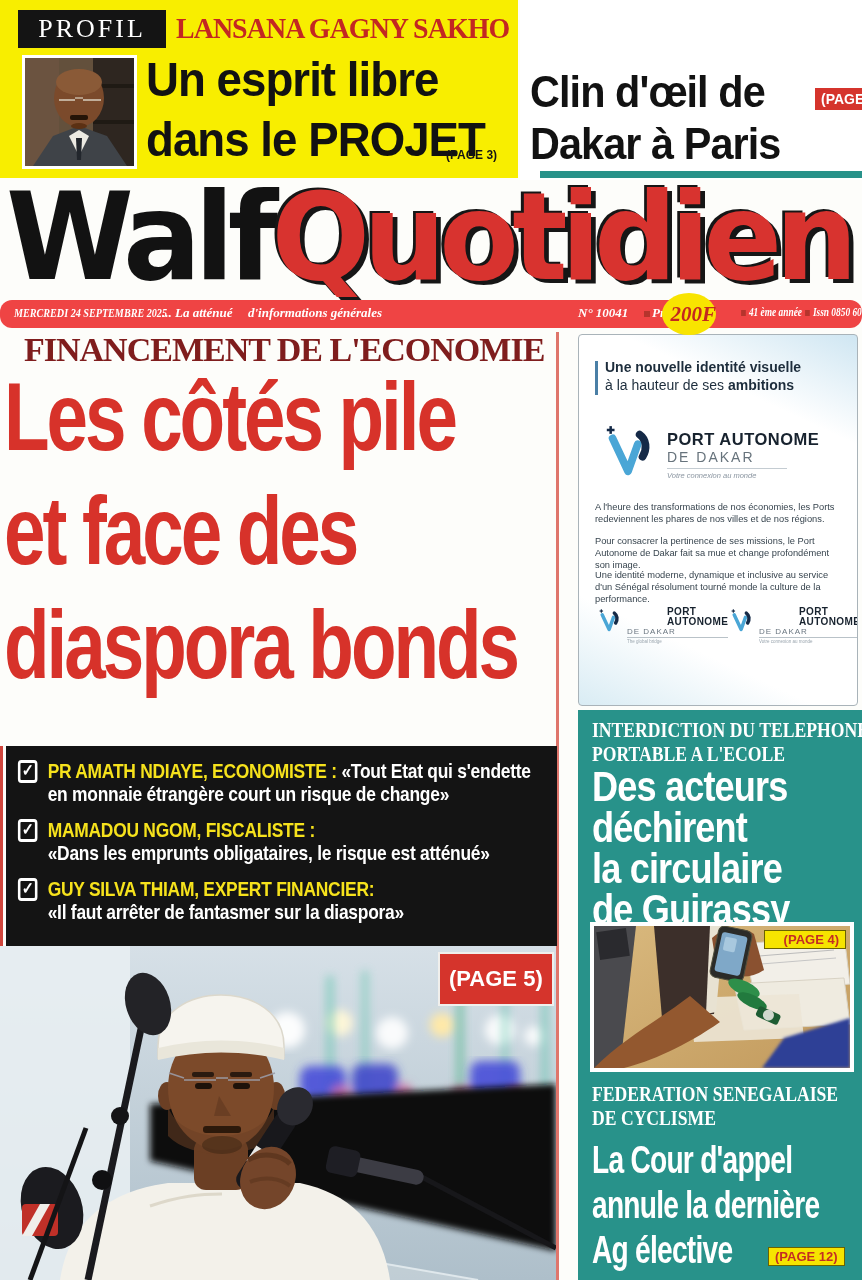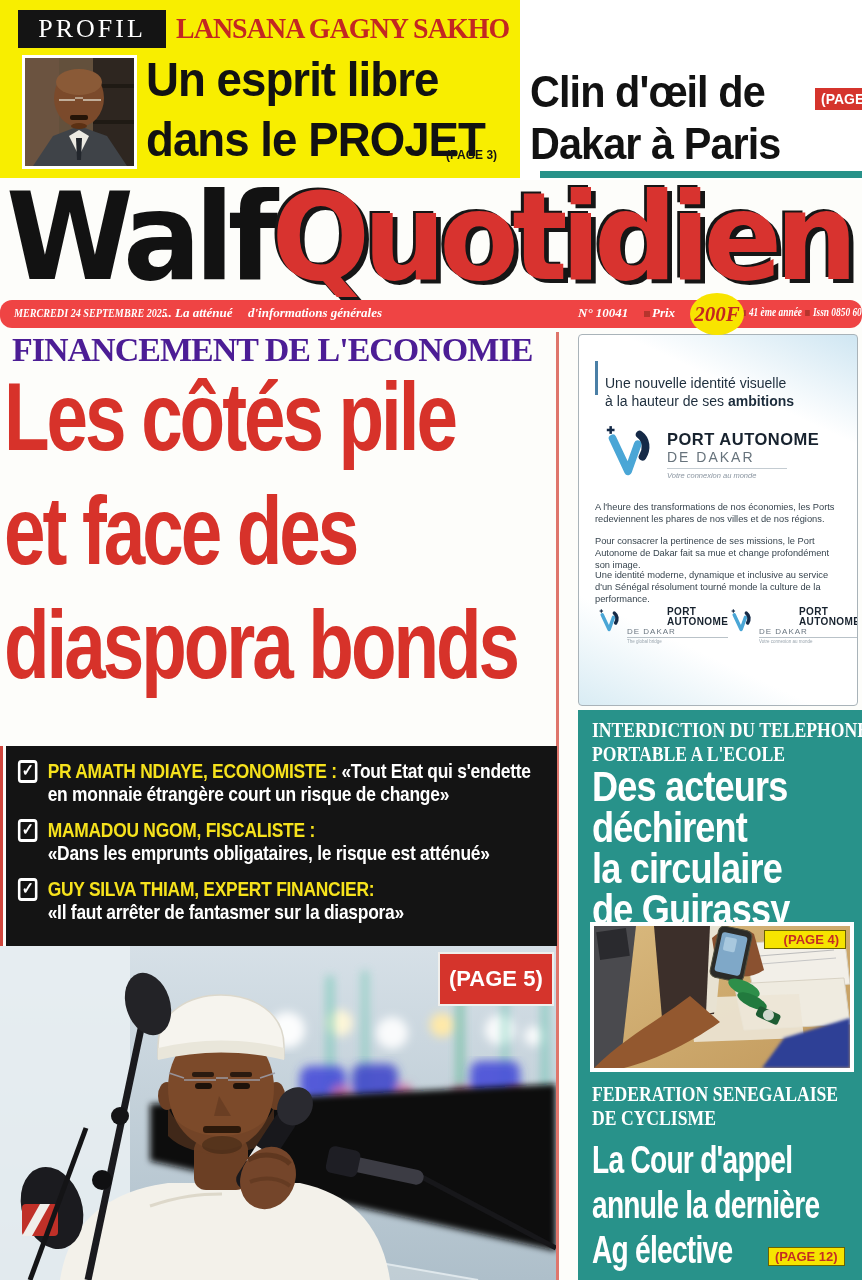--- a/index.html
+++ b/index.html
@@ -55,21 +55,21 @@
   
   .teal{background:#28928a;}
   .hl-white{color:#fff;font-weight:bold;transform-origin:left top;white-space:nowrap;}
   .photo-frame{border:4px solid #fff;background:#888;}
 </style>
 </head>
 <body>
 
 <div class="page">
 
-  <div class="abs banner" style="left:0;top:0;width:518px;height:178px;padding-left:24px;">
+  <div class="abs banner" style="left:0;top:0;width:518px;height:178px;">
     <div class="abs profil-box serif" style="left:18px;top:10px;width:148px;height:38px;font-size:26px;letter-spacing:3px;">
         <span>PROFIL</span>
       </div>
     <div class="abs kick-red" style="left:176px;top:11px;font-size:30px;letter-spacing:-1px;transform:scaleX(0.93);transform-origin:left top;">LANSANA GAGNY SAKHO</div>
     <div class="abs" style="left:22px;top:55px;width:115px;height:114px;border:3px solid #fff;box-sizing:border-box;background:#5a4535;">
       <svg width="109" height="108" viewBox="0 0 109 108">
         <rect x="0" y="0" width="109" height="108" fill="#63503c"></rect>
         <rect x="68" y="0" width="41" height="108" fill="#2e2620"></rect>
         <rect x="68" y="26" width="41" height="4" fill="#1f1a14"></rect>
         <rect x="68" y="62" width="41" height="4" fill="#1f1a14"></rect>
@@ -105,27 +105,27 @@
   <div class="abs mast" style="left:6px;top:176px;">
     <span class="t1">Walf</span><span class="t2">Quotidien</span>
   </div>
   <div class="abs infobar" style="left:0;top:300px;width:862px;height:28px;">
     <span class="it" style="left:14px;transform:scaleX(0.78);">MERCREDI 24 SEPTEMBRE 2025</span>
     <span class="it" style="left:162px;">... La atténué</span>
     <span class="it" style="left:248px;">d'informations générales</span>
     <span class="it" style="left:578px;">N° 10041</span>
     <span class="sep abs" style="left:640px;top:11px;"></span>
     <span class="it" style="left:652px;">Prix</span>
-    <div class="abs price-oval" style="left:690px;top:-7px;width:54px;height:42px;z-index:3;">
+    <div class="abs price-oval" style="left:662px;top:-7px;width:54px;height:42px;z-index:3;justify-content:flex-end;">
         <span>200F</span>
       </div>
     <span class="it" style="left:738px;transform:scaleX(0.78);font-size:12px;"><span class="sep"></span><span>41 ème année</span><span class="sep"></span><span>Issn 0850 6000</span></span>
   </div>
 
-  <div class="abs serif" style="left:12px;top:331px;font-size:34px;font-weight:bold;letter-spacing:-1px;color:#4c1d95;white-space:nowrap;">FINANCEMENT DE L'ECONOMIE</div>
+  <div class="abs serif" style="left:24px;top:331px;font-size:34px;font-weight:bold;letter-spacing:-1px;color:#7f1d1d;white-space:nowrap;">FINANCEMENT DE L'ECONOMIE</div>
   <div class="abs hl-main" style="left:4px;top:360px;">
     <div>Les côtés pile</div>
     <div>et face des</div>
     <div>diaspora bonds</div>
   </div>
   <div class="abs" style="left:556px;top:332px;width:3px;height:948px;background:#df756b;"></div>
   <div class="abs" style="left:0;top:746px;width:3px;height:200px;background:#d0453c;"></div>
 
   <div class="abs blackbox" style="left:6px;top:746px;width:551px;height:200px;">
     <div class="bb-inner">
@@ -246,21 +246,21 @@
         <line x1="30" y1="334" x2="86" y2="182" stroke="#141416" stroke-width="5"></line>
         <circle cx="102" cy="234" r="10" fill="#101012"></circle>
       </g>
     </svg>
     <div class="abs badge-red" style="left:438px;top:6px;font-size:22px;">(PAGE 5)</div>
   </div>
 
   <div class="abs adbox" style="left:578px;top:334px;width:280px;height:372px;box-sizing:border-box;">
     <div class="abs" style="left:16px;top:26px;width:3px;height:34px;background:#4a7fa6;"></div>
     <div class="abs ad-title" style="left:26px;top:23px;">
-      <div style="font-weight:normal;margin-top:16px;">Une nouvelle identité visuelle</div>
+      <div style="font-weight:bold;">Une nouvelle identité visuelle</div>
       <div><span>à la hauteur de ses </span><span style="font-weight:bold;">ambitions</span></div>
     </div>
     <svg class="abs" style="left:22px;top:86px;" width="58" height="58" viewBox="0 0 60 60">
       <rect x="6" y="8" width="8" height="2.6" fill="#152a47"></rect>
         <rect x="8.7" y="5.3" width="2.6" height="8" fill="#152a47"></rect>
       <path d="M12,18 L28,52 L38,24" stroke="#4aa6d6" stroke-width="8" fill="none" stroke-linecap="round" stroke-linejoin="round"></path>
       <path d="M40,14 C47,19 48,29 43,37" stroke="#152a47" stroke-width="8" fill="none" stroke-linecap="round"></path>
     </svg>
     <div class="abs" style="left:88px;top:95px;">
       <div class="ad-brand">PORT AUTONOME</div>

